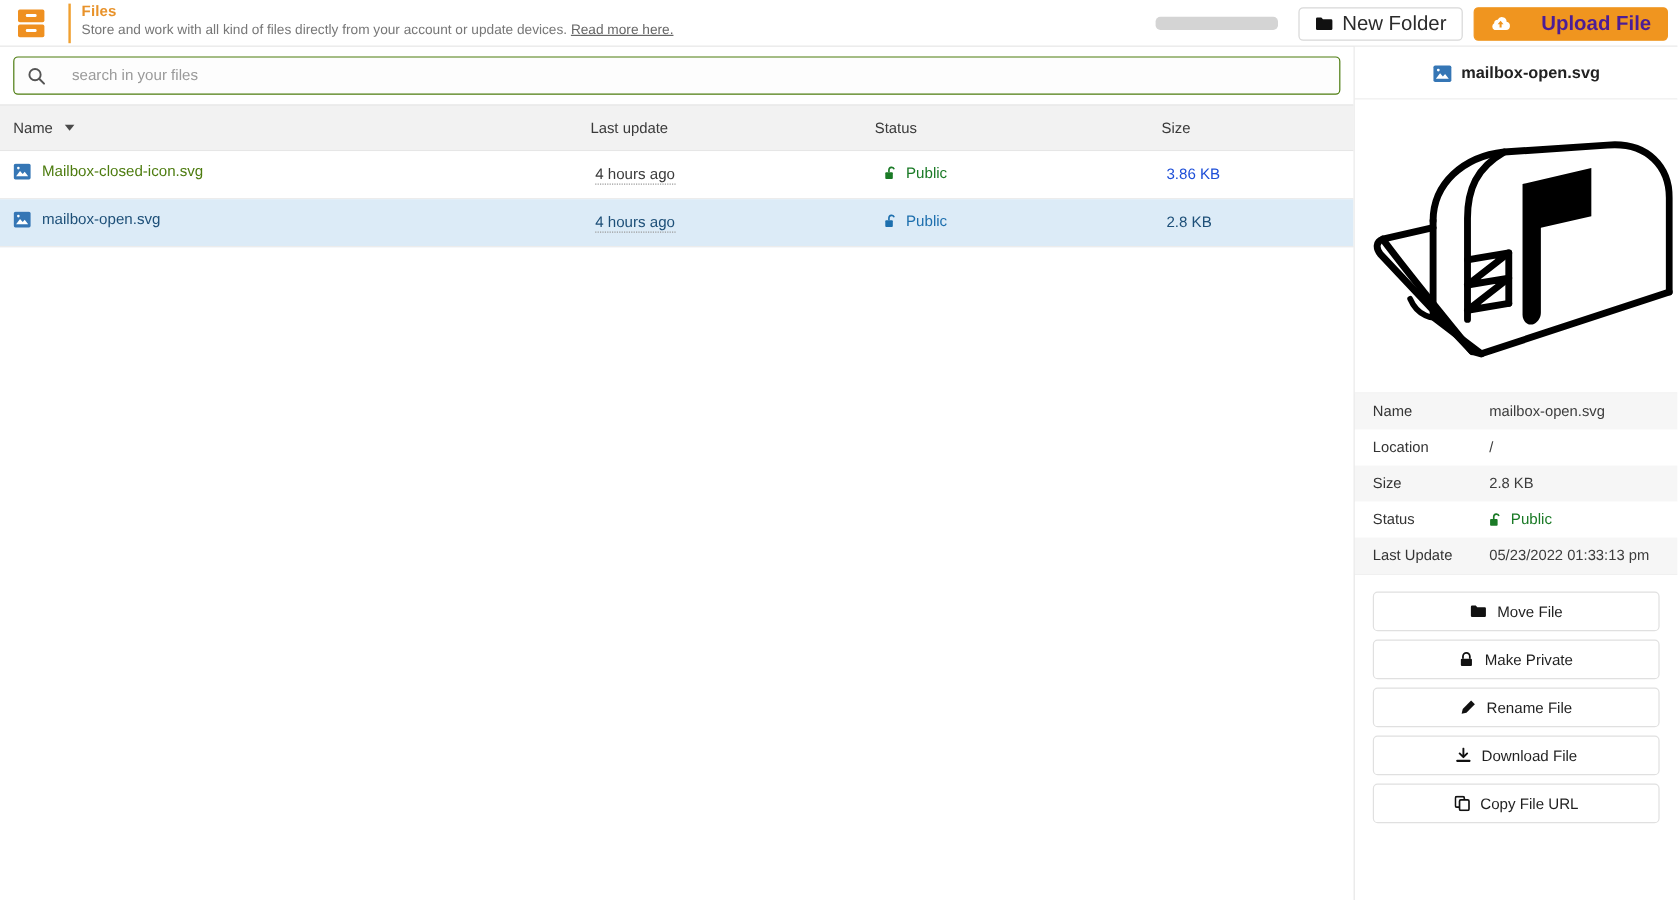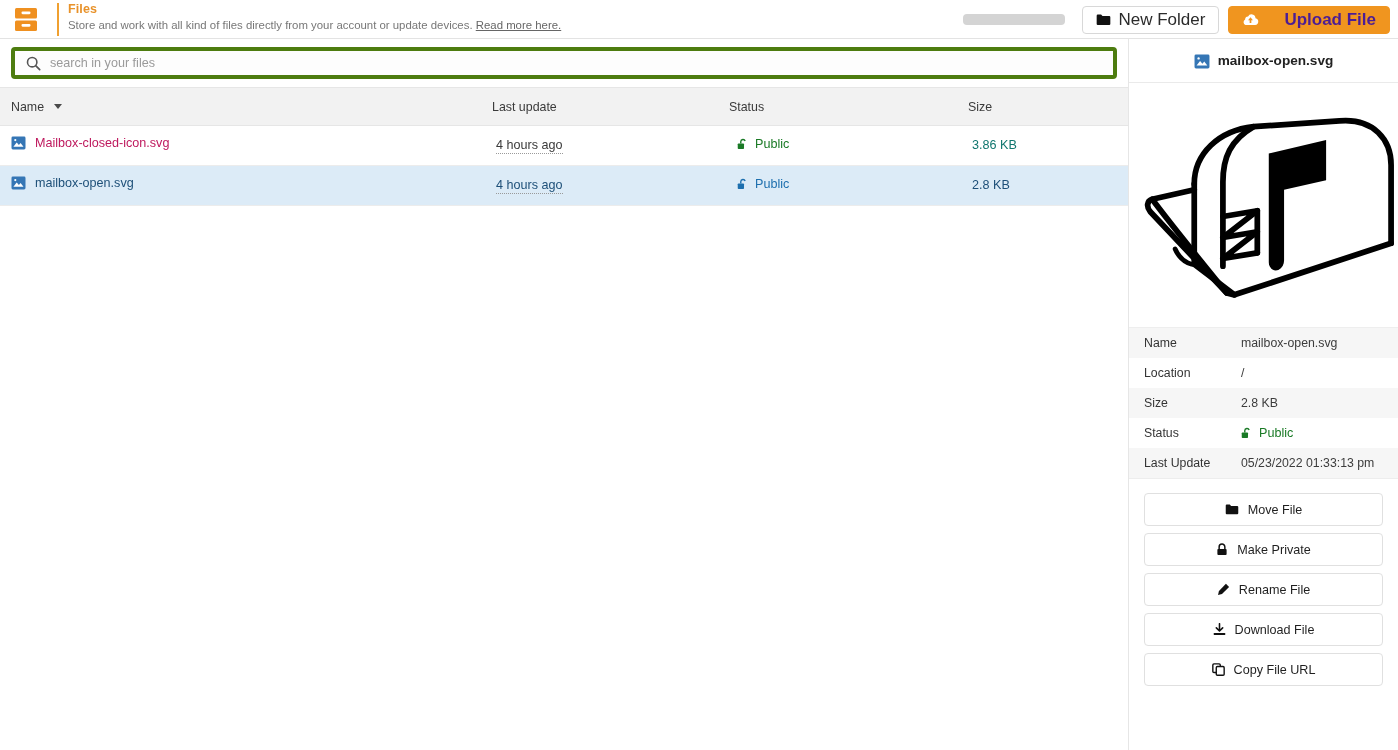--- a/index.html
+++ b/index.html
@@ -65,22 +65,22 @@
 
   
   .searchwrap {
     position: absolute; left: 0; top: 39px; width: 1128px; height: 48px;
     background: #ffffff;
   }
   .searchbox {
     position: absolute; left: 11px; top: 8px;
     width: 1106px; height: 32px;
     background: #fdfdfd;
-    border: 4px solid #4d7c0f; border-radius: 4px;
-    display: flex; align-items: center; padding: 0 11px;
+    border: 1px solid #4d7c0f; border-radius: 4px;
+    display: flex; align-items: center; padding: 0 11px; gap: 13px;
   }
   .search-icon { width: 15px; height: 15px; margin-right: 9px; flex: none; }
   .search-ph { font-size: 12.6px; color: #9a9a9a; }
 
   
   .table { position: absolute; left: 0; top: 87px; width: 1128px; }
   .thead {
     height: 39px; background: #f2f2f2;
     border-top: 1px solid #e6e6e6; border-bottom: 1px solid #e6e6e6;
     position: relative;
@@ -104,25 +104,25 @@
     position: relative; height: 40px;
     border-bottom: 1px solid #ececec;
     background: #ffffff; cursor: pointer;
   }
   .row.selected { background: #dcebf7; }
   .cell { position: absolute; top: 12px; font-size: 12.6px; }
   .cell.c-name { left: 11px; display: flex; align-items: center; gap: 9px; top: 10px; }
   .cell.c-upd  { left: 496px; }
   .cell.c-stat { left: 737px; display: flex; align-items: center; gap: 6px; top: 11px; }
   .cell.c-size { left: 972px; }
-  .filename { color: #be185d; }
+  .filename { color: #4d7c0f; }
   .row.selected .filename { color: #1d4f78; }
   .row.selected .cell.c-upd .timeago { color: #1d4f78; }
   .row.selected .cell.c-size { color: #1d4f78; }
-  .cell.c-size { color: #0f766e; }
+  .cell.c-size { color: #1d4ed8; }
   .timeago {
     color: #3a3a3a; border-bottom: 1px dotted #9a9a9a; padding-bottom: 1px;
     cursor: help;
   }
   .status-label { color: #1a7a26; font-size: 12.6px; }
   .row.selected .status-label { color: #1d6fae; }
   .img-icon { width: 15px; height: 14px; flex: none; }
 
   
   .panel {

